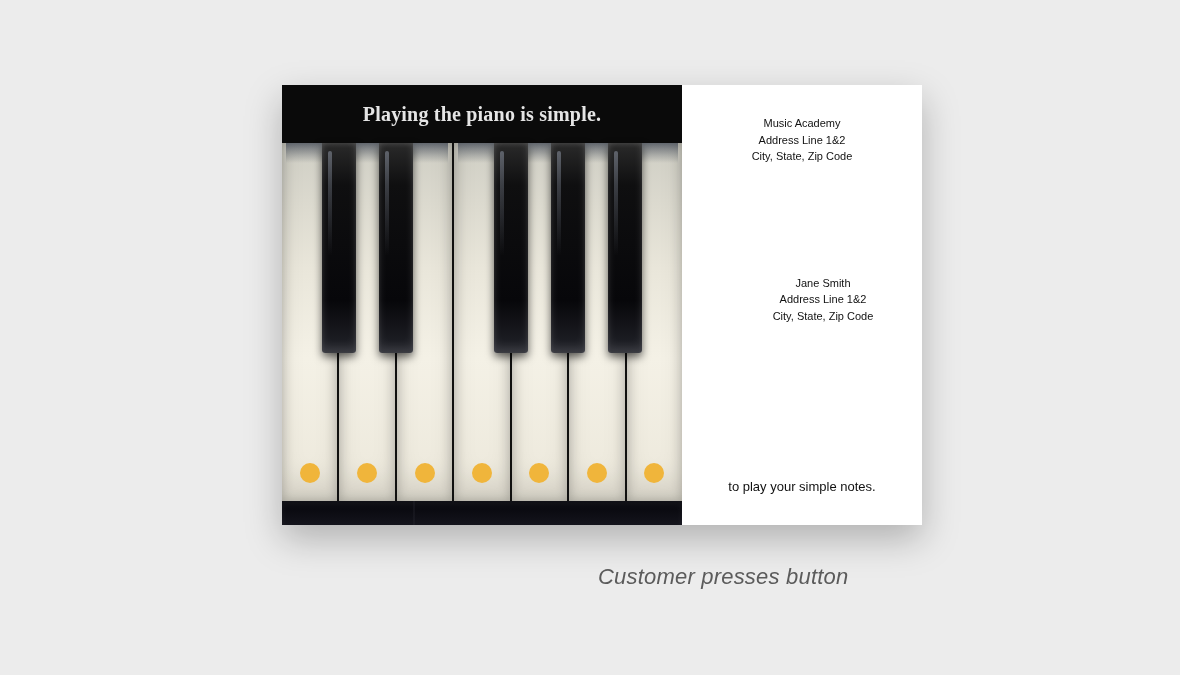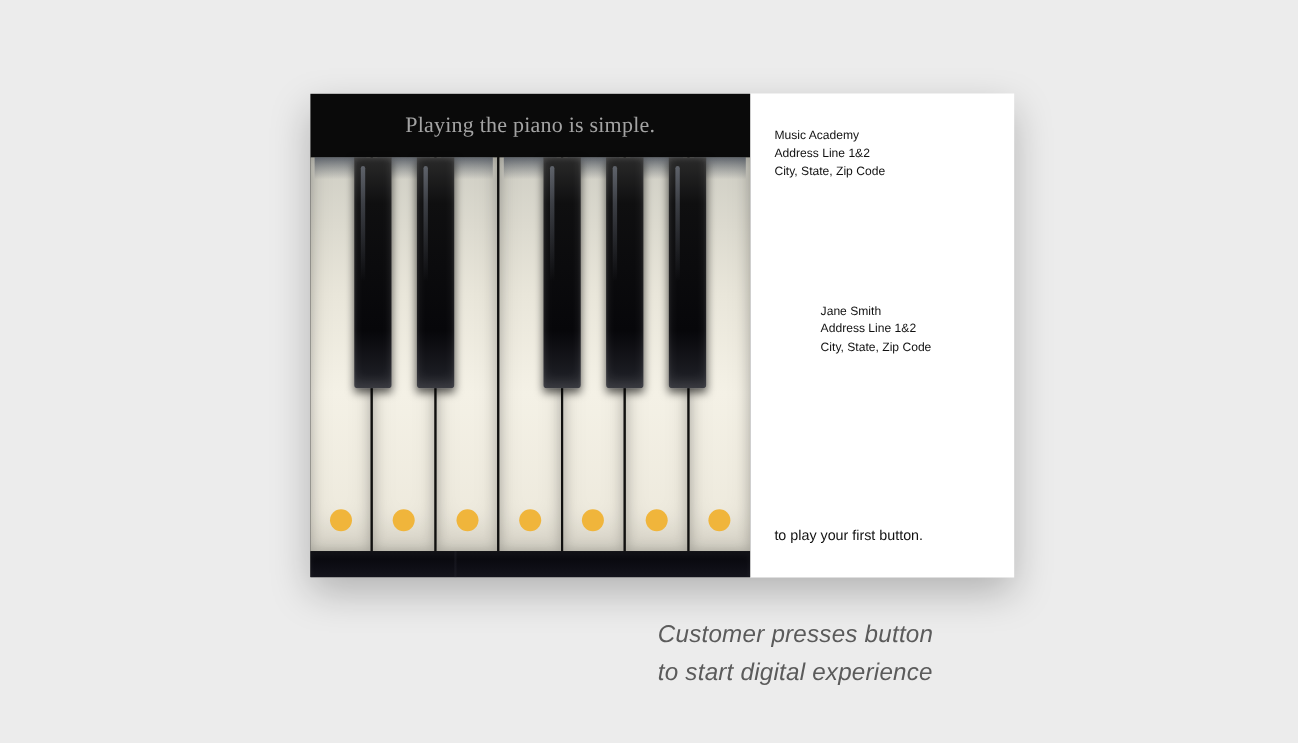--- a/index.html
+++ b/index.html
@@ -28,22 +28,22 @@
     overflow: hidden;
   }
   
   .headline {
     position: absolute;
     top: 18px;
     left: 0;
     width: 100%;
     text-align: center;
     font-family: Georgia, "Times New Roman", serif;
-    font-weight: 400;
-    color: #a3a3a3;
+    font-weight: 700;
+    color: #e5e5e5;
     font-size: 20px;
     letter-spacing: .2px;
     z-index: 10;
   }
   .keys {
     position: absolute;
     left: 0;
     top: 58px;
     width: 400px;
     height: 358px;
@@ -142,20 +142,21 @@
     opacity:.3;
   }
 
   .info-side {
     flex: 1;
     padding: 30px 22px 28px 22px;
     display: flex;
     flex-direction: column;
     font-family: "Helvetica Neue", Helvetica, Arial, sans-serif;
     color: #111;
+    text-align: center;
   }
   .addr-block {
     font-size: 11px;
     line-height: 1.5;
   }
   .sender { margin-bottom: 110px; }
   .recipient { margin-left: 42px; }
   .instruction {
     margin-top: auto;
     font-size: 13px;
@@ -217,21 +218,20 @@
       <div>Music Academy</div>
       <div>Address Line 1&amp;2</div>
       <div>City, State, Zip Code</div>
     </div>
     <div class="addr-block recipient">
       <div>Jane Smith</div>
       <div>Address Line 1&amp;2</div>
       <div>City, State, Zip Code</div>
     </div>
     <div class="instruction">
-      <div>to play your first button.</div>
+      <div>to play your simple notes.</div>
     </div>
   </div>
 </div>
 
 <div class="caption">
   <div>Customer presses button</div>
-  <div>to start digital experience</div>
 </div>
 
 </body></html>

